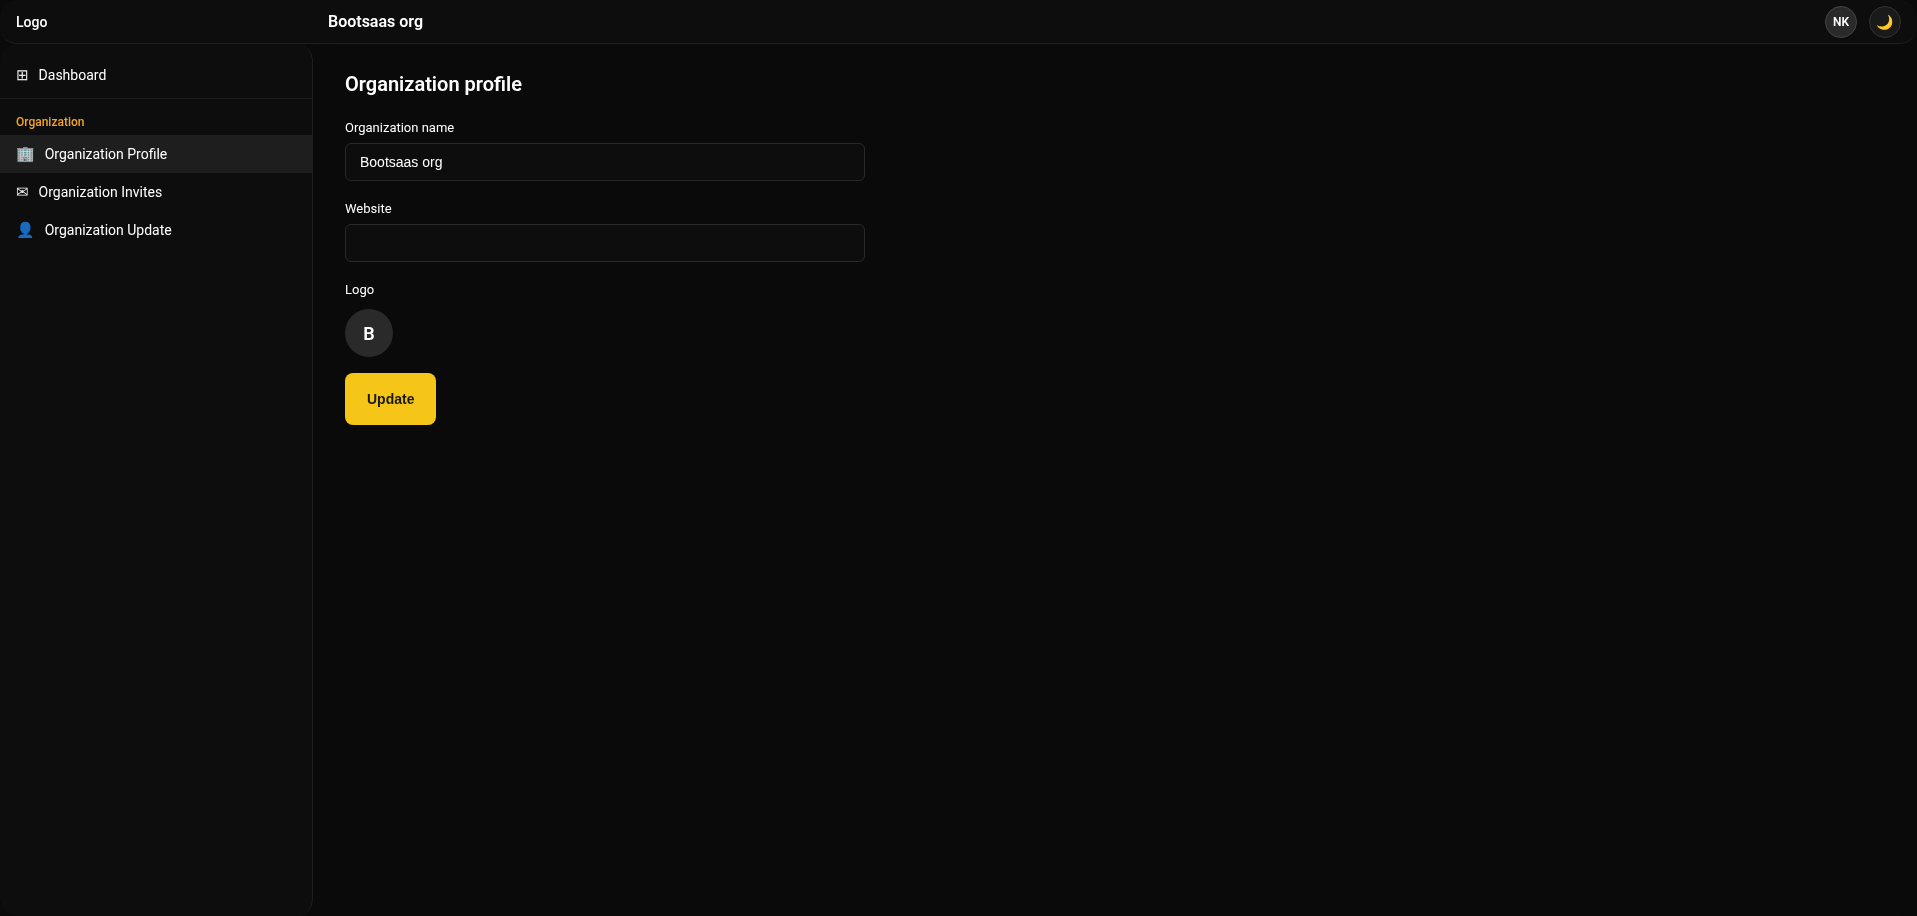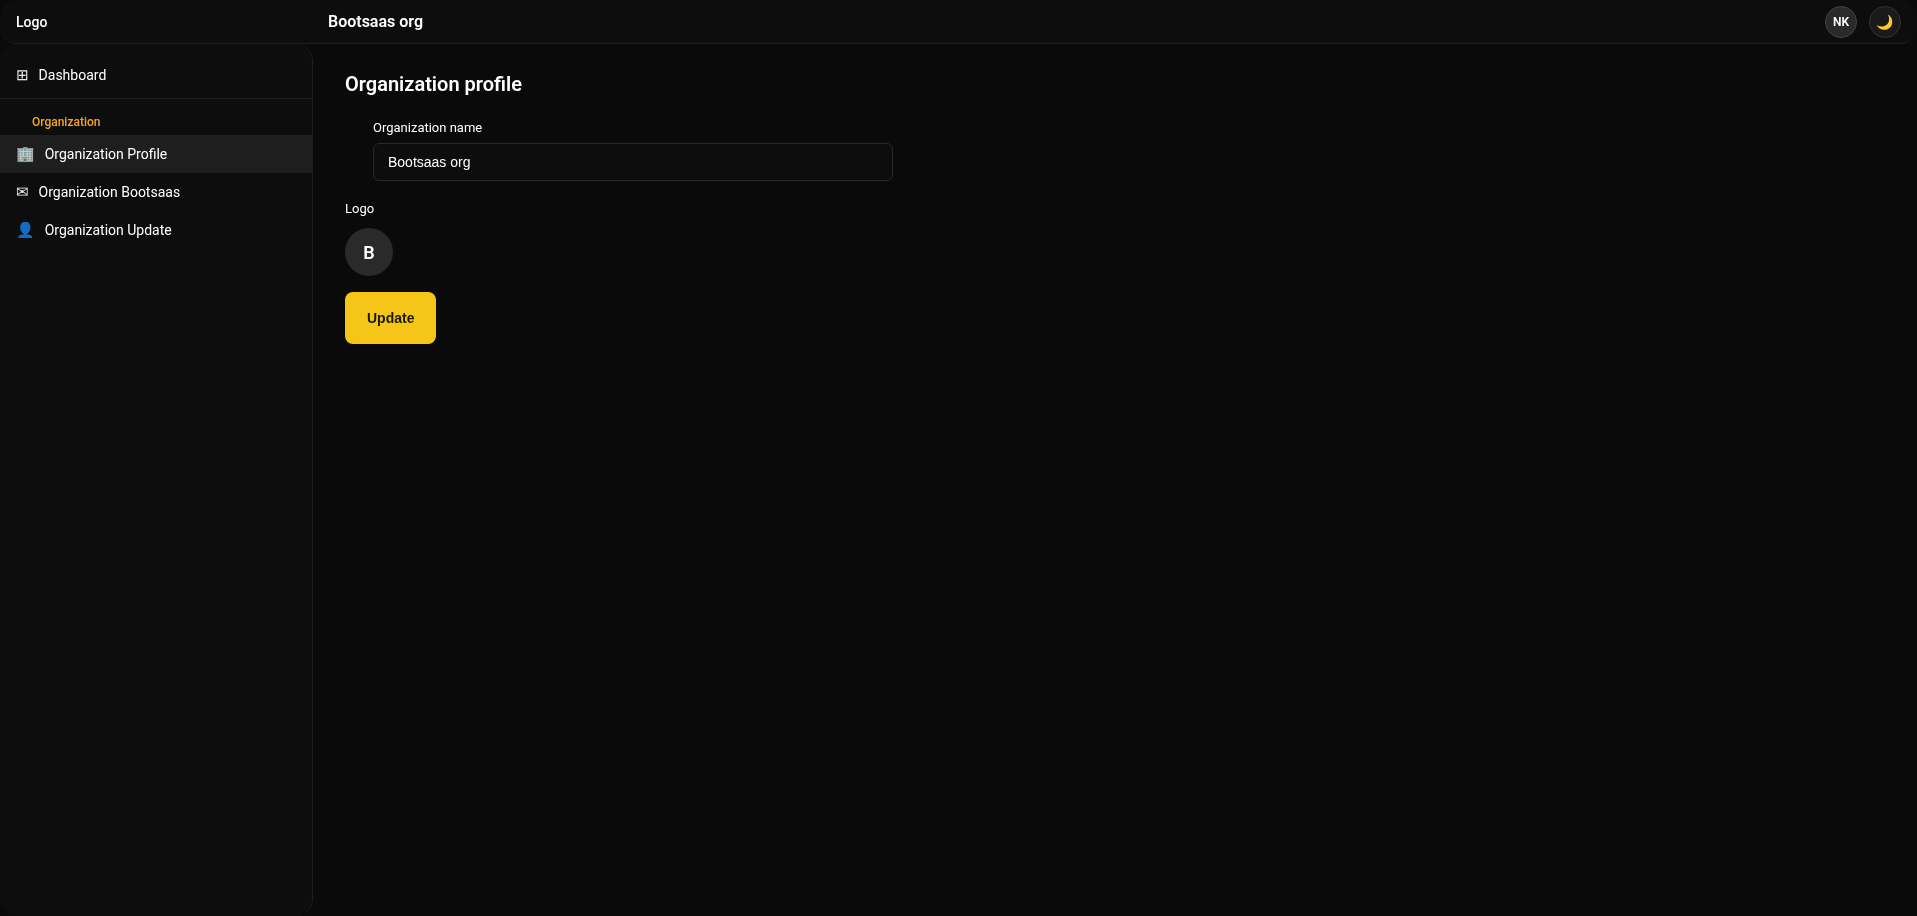--- a/index.html
+++ b/index.html
@@ -112,21 +112,21 @@
     .sidebar-item.active {
       background-color: #1e1e1e;
     }
 
     .sidebar-item-icon {
       font-size: 15px;
       opacity: 0.9;
     }
 
     .sidebar-section-label {
-      padding: 12px 16px 6px 32px;
+      padding: 12px 16px 6px 16px;
       font-size: 12px;
       color: #f5a623;
       font-weight: 500;
     }
 
     .sidebar-divider {
       height: 1px;
       background-color: #1e1e1e;
       margin: 4px 0;
     }
@@ -142,21 +142,20 @@
     .page-title {
       font-size: 20px;
       font-weight: 600;
       color: #ffffff;
       margin-bottom: 24px;
     }
 
     .form-group {
       margin-bottom: 20px;
       max-width: 520px;
-      margin-left: 28px;
     }
 
     .form-label {
       display: block;
       font-size: 13px;
       color: #ffffff;
       margin-bottom: 8px;
       font-weight: 400;
     }
 
@@ -233,39 +232,43 @@
 
     <div class="sidebar-section-label">Organization</div>
 
     <div class="sidebar-item active">
       <span class="sidebar-item-icon">🏢</span>
       <span>Organization Profile</span>
     </div>
 
     <div class="sidebar-item">
       <span class="sidebar-item-icon">✉</span>
-      <span>Organization Bootsaas</span>
+      <span>Organization Invites</span>
     </div>
 
     <div class="sidebar-item">
       <span class="sidebar-item-icon">👤</span>
       <span>Organization Update</span>
     </div>
 
   </div>
 
   <div class="content-area">
 
     <h1 class="page-title">Organization profile</h1>
 
     <div class="form-group">
       <label class="form-label">Organization name</label>
       <input type="text" class="form-input" value="Bootsaas org" style="">
     </div>
 
+    <div class="form-group">
+      <label class="form-label">Website</label>
+      <input type="text" class="form-input" value="" style="">
+    </div>
 
     <div class="logo-section">
       <div class="logo-label">Logo</div>
       <div class="logo-avatar">B</div>
       <button class="update-button">Update</button>
     </div>
 
   </div>
 
 </div>

